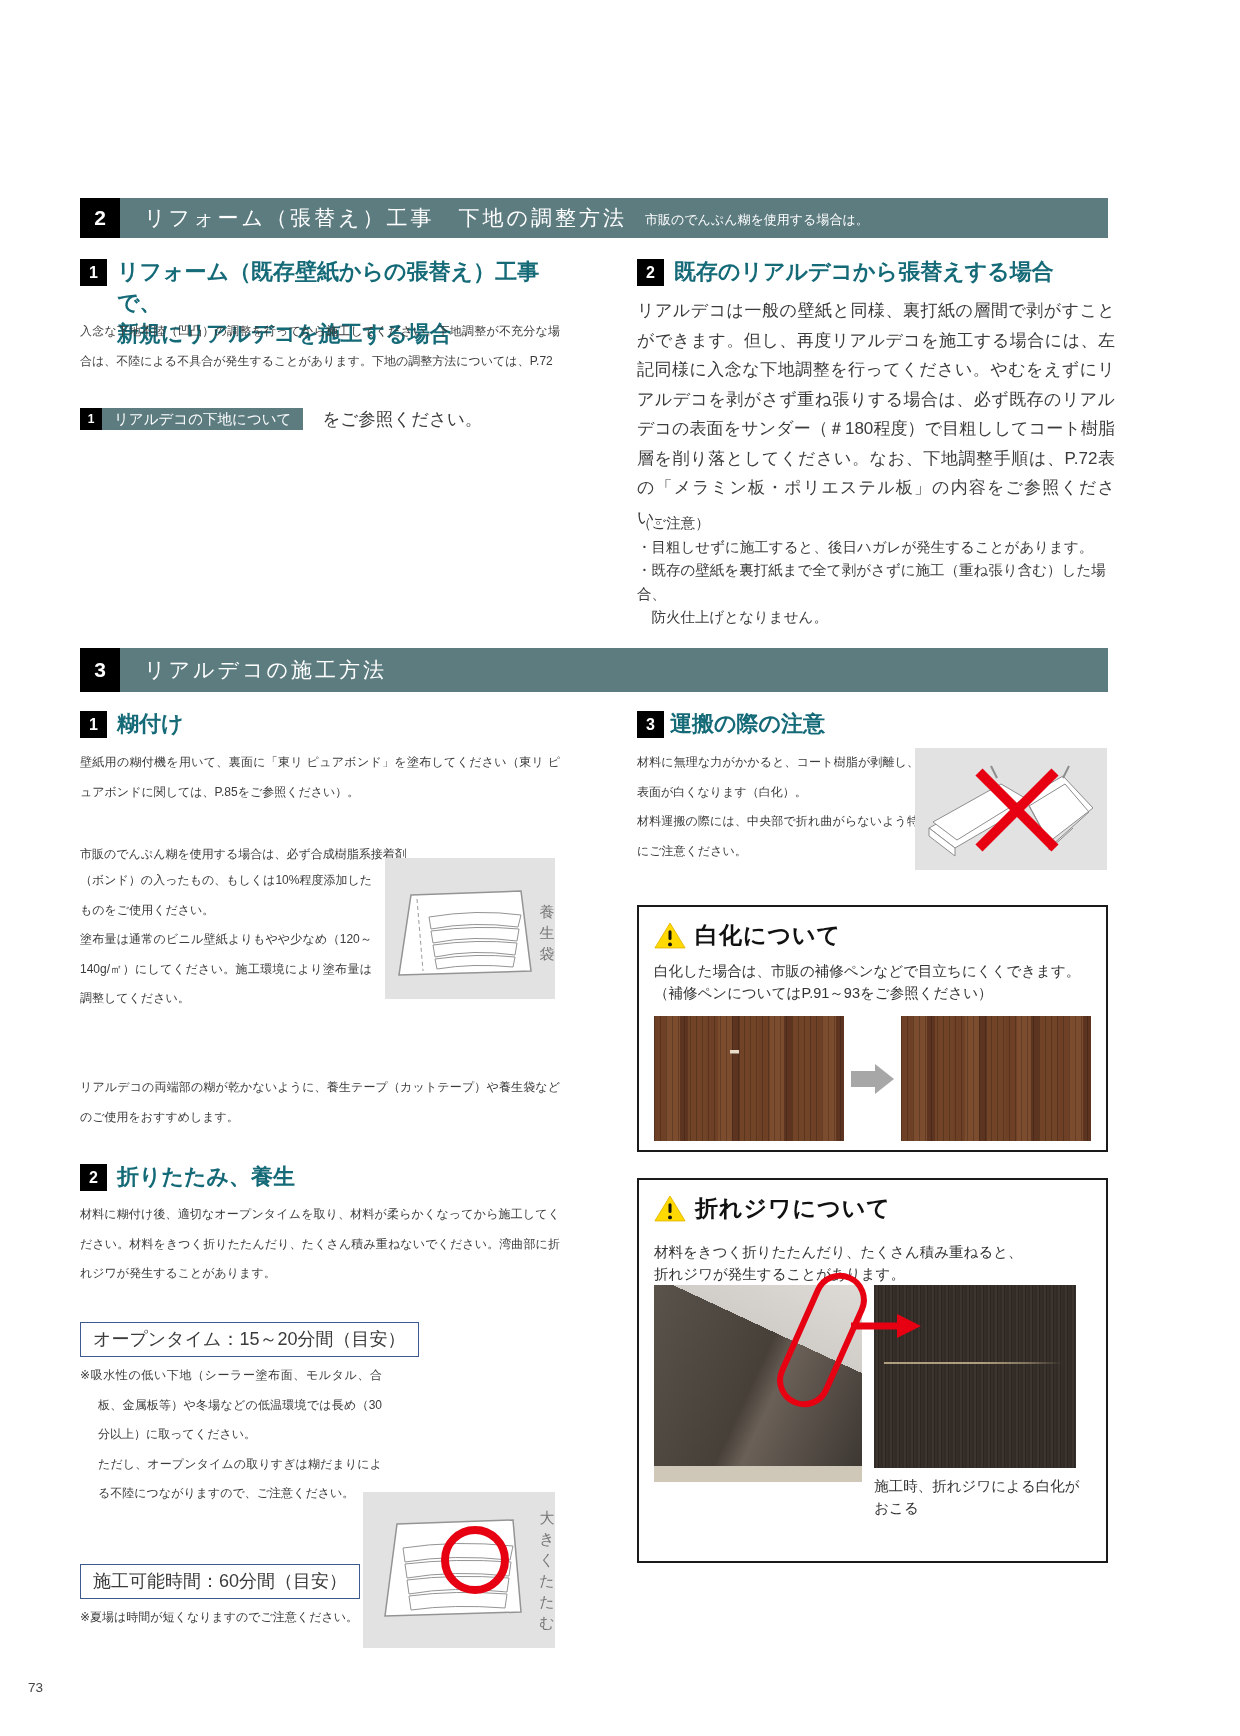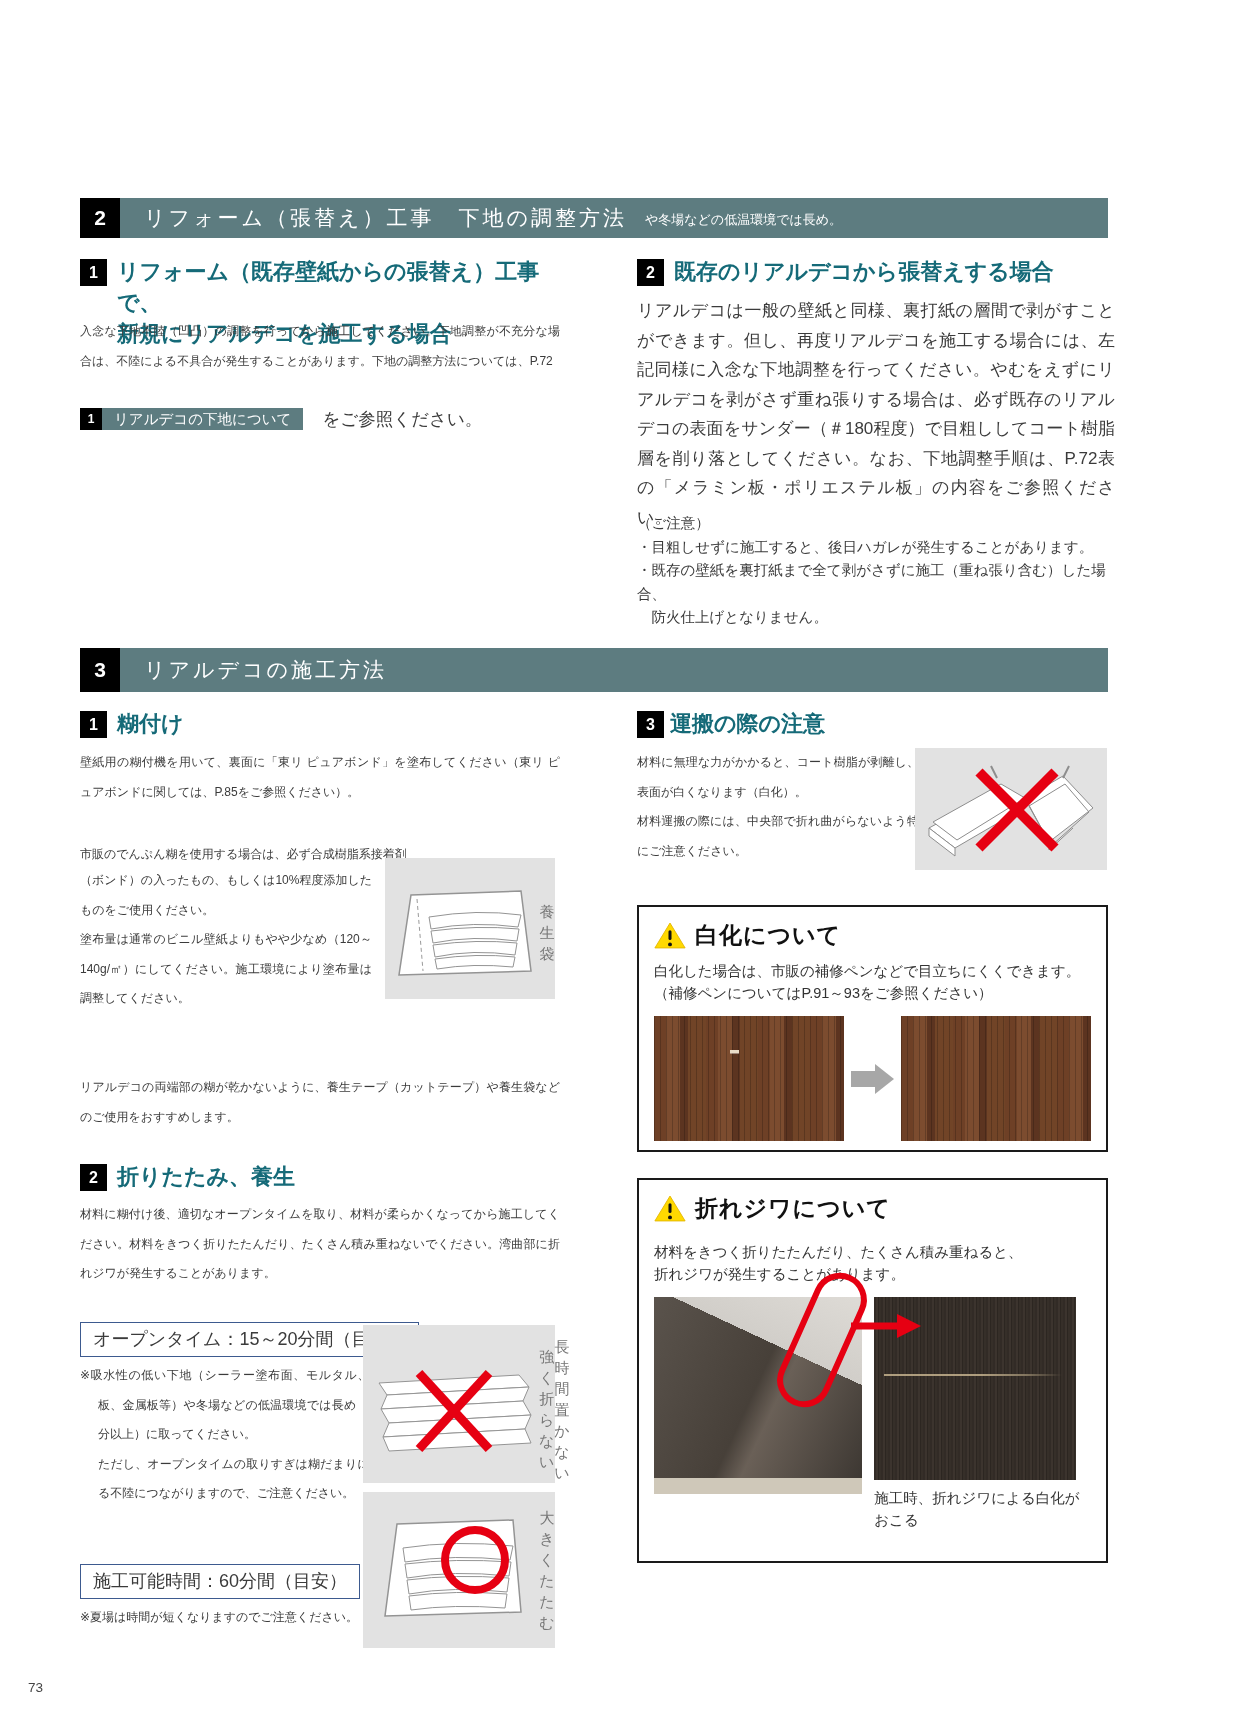--- a/index.html
+++ b/index.html
@@ -69,21 +69,21 @@
 svg{display:block}
 </style>
 </head>
 <body>
 
 <div class="page">
 
   <div class="abs bar" style="left:80px;top:198px;width:1028px;height:40px">
     <div class="num">2</div>
     <div class="title">リフォーム（張替え）工事　下地の調整方法</div>
-    <div class="note">や冬場などの低温環境では長め。</div>
+    <div class="note">市販のでんぷん糊を使用する場合は。</div>
   </div>
 
   <div class="abs subhead" style="left:80px;top:256px;width:490px">
     <div class="sq">1</div>
     <div class="t">
       <div>リフォーム（既存壁紙からの張替え）工事で、</div>
       <div>新規にリアルデコを施工する場合</div>
     </div>
   </div>
   <div class="abs body" style="left:80px;top:317px;width:480px">入念な下地不陸（凹凸）の調整を行ってから施工してください。下地調整が不充分な場合は、不陸による不具合が発生することがあります。下地の調整方法については、P.72</div>
@@ -142,35 +142,20 @@
   </div>
   <div class="abs body" style="left:80px;top:1200px;width:480px">材料に糊付け後、適切なオープンタイムを取り、材料が柔らかくなってから施工してください。材料をきつく折りたたんだり、たくさん積み重ねないでください。湾曲部に折れジワが発生することがあります。</div>
   <div class="abs tbox" style="left:80px;top:1322px">オープンタイム：15～20分間（目安）</div>
   <div class="abs" style="left:80px;top:1361px;width:302px">
     <p class="body hang">※吸水性の低い下地（シーラー塗布面、モルタル、合板、金属板等）や冬場などの低温環境では長め（30分以上）に取ってください。</p>
     <p class="body ind">ただし、オープンタイムの取りすぎは糊だまりによる不陸につながりますので、ご注意ください。</p>
   </div>
   <div class="abs tbox" style="left:80px;top:1564px">施工可能時間：60分間（目安）</div>
   <div class="abs body hang" style="left:80px;top:1603px;width:302px">※夏場は時間が短くなりますのでご注意ください。</div>
 
-  <div class="abs fig" style="left:363px;top:1325px;width:192px;height:158px;padding-top:10px">
-    <span>
-      <svg width="176" height="96" viewBox="0 0 176 96">
-        <path d="M16 22 L156 14 L166 26 L24 34 Z" fill="#fff" stroke="#949494"></path>
-        <path d="M24 34 L166 26 L160 40 L18 48 Z" fill="#fff" stroke="#949494"></path>
-        <path d="M18 48 L160 40 L168 54 L26 62 Z" fill="#fff" stroke="#949494"></path>
-        <path d="M26 62 L168 54 L162 68 L20 76 Z" fill="#fff" stroke="#949494"></path>
-        <path d="M20 76 L162 68 L168 82 L26 90 Z" fill="#fff" stroke="#949494"></path>
-        <line x1="56" y1="12" x2="126" y2="88" stroke="#e60012" stroke-width="9"></line>
-        <line x1="126" y1="12" x2="56" y2="88" stroke="#e60012" stroke-width="9"></line>
-      </svg>
-    </span>
-    <div class="cap">強く折らない</div>
-    <div class="cap">長時間置かない</div>
-  </div>
 
   <div class="abs fig" style="left:363px;top:1492px;width:192px;height:156px;padding-top:0">
     <span>
       <svg width="176" height="104" viewBox="0 0 176 104">
         <path d="M34 6 L150 2 L158 94 L22 98 Z" fill="#fff" stroke="#949494" stroke-width="1.5"></path>
         <path d="M40 30 Q92 22 150 28 L147 42 Q90 36 42 44 Z" fill="#fff" stroke="#949494"></path>
         <path d="M42 46 Q92 40 148 44 L146 58 Q90 52 44 60 Z" fill="#fff" stroke="#949494"></path>
         <path d="M44 62 Q92 56 146 60 L144 74 Q90 68 46 76 Z" fill="#fff" stroke="#949494"></path>
         <path d="M46 78 Q92 72 144 76 L142 90 Q90 86 48 92 Z" fill="#fff" stroke="#949494"></path>
         <circle cx="112" cy="42" r="30" fill="none" stroke="#e60012" stroke-width="8"></circle>
@@ -237,21 +222,21 @@
           <rect x="16.3" y="10" width="3.4" height="11" rx="1.7" fill="#111"></rect>
           <circle cx="18" cy="26" r="2.2" fill="#111"></circle>
         </svg>
       </span>
       <span>折れジワについて</span>
     </div>
     <div class="ibox-text" style="margin-top:17px">
       <div>材料をきつく折りたたんだり、たくさん積み重ねると、</div>
       <div>折れジワが発生することがあります。</div>
     </div>
-    <div style="display:flex;align-items:flex-start;margin-top:12px;gap:12px">
+    <div style="display:flex;align-items:flex-start;gap:12px">
       <div class="photo-fold"></div>
       <div>
         <div class="photo-darkwood"></div>
         <div class="ibox-text" style="margin-top:7px">施工時、折れジワによる白化がおこる</div>
       </div>
     </div>
 
     <svg width="471" height="385" viewBox="0 0 471 385" style="position:absolute;left:0;top:0;pointer-events:none">
       <rect x="-24" y="-68" width="48" height="136" rx="24" fill="none" stroke="#e60012" stroke-width="6" transform="translate(183,160) rotate(24)"></rect>
       <line x1="212" y1="146" x2="260" y2="146" stroke="#e60012" stroke-width="7"></line>

